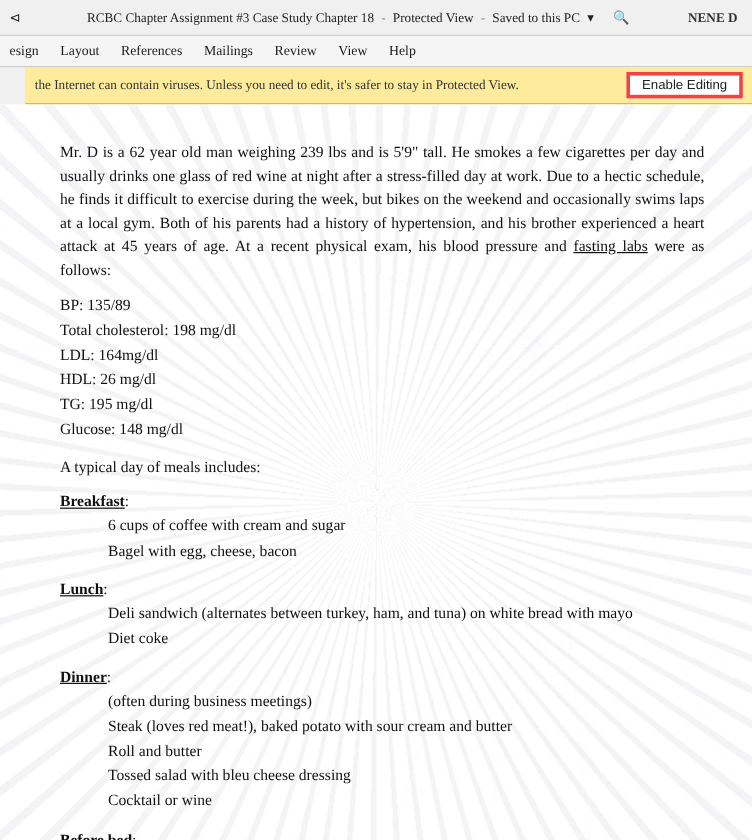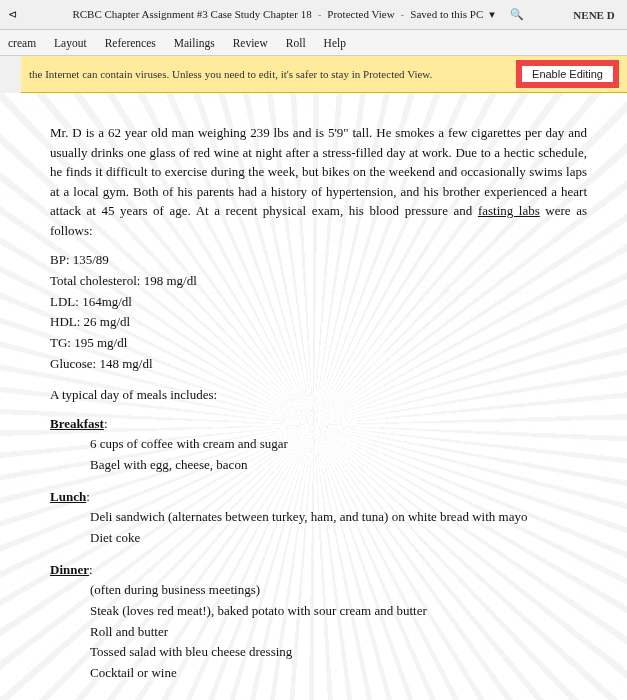--- a/index.html
+++ b/index.html
@@ -16,21 +16,21 @@
       padding: 4px 8px;
       display: flex;
       align-items: center;
       justify-content: space-between;
       font-size: 11px;
       color: #222;
       height: 30px;
     }
     .title-bar-center {
       display: flex;
-      align-items: flex-start;
+      align-items: center;
       gap: 6px;
       flex: 1;
       justify-content: center;
     }
     .title-bar-right {
       font-size: 11px;
       font-weight: bold;
       color: #333;
       min-width: 50px;
       text-align: center;
@@ -63,21 +63,21 @@
       display: flex;
       align-items: center;
       justify-content: space-between;
       font-size: 11px;
       color: #333;
       min-height: 28px;
       margin-left: 21px;
     }
     .enable-editing-btn {
       background: #fff;
-      border: 6px solid #ef4444;
+      border: 3px solid #ef4444;
       padding: 2px 10px;
       font-size: 11px;
       cursor: pointer;
       color: #222;
       white-space: nowrap;
     }
     .document-area {
       background: #fff;
       margin: 0;
       padding: 30px 40px 30px 50px;
@@ -147,26 +147,26 @@
     <span>Protected View</span>
     <span class="separator"> - </span>
     <span>Saved to this PC</span>
     <span style="cursor:pointer;">▾</span>
     <span style="cursor:pointer; margin-left:10px;">🔍</span>
   </div>
   <div class="title-bar-right">NENE D</div>
 </div>
 
 <div class="ribbon">
-  <span class="ribbon-item">cream</span>
+  <span class="ribbon-item">esign</span>
   <span class="ribbon-item">Layout</span>
   <span class="ribbon-item">References</span>
   <span class="ribbon-item">Mailings</span>
   <span class="ribbon-item">Review</span>
-  <span class="ribbon-item">Roll</span>
+  <span class="ribbon-item">View</span>
   <span class="ribbon-item">Help</span>
 </div>
 
 <div class="protected-view-bar">
   <span>the Internet can contain viruses. Unless you need to edit, it's safer to stay in Protected View.</span>
   <button class="enable-editing-btn">Enable Editing</button>
 </div>
 
 <div class="document-area">
 

